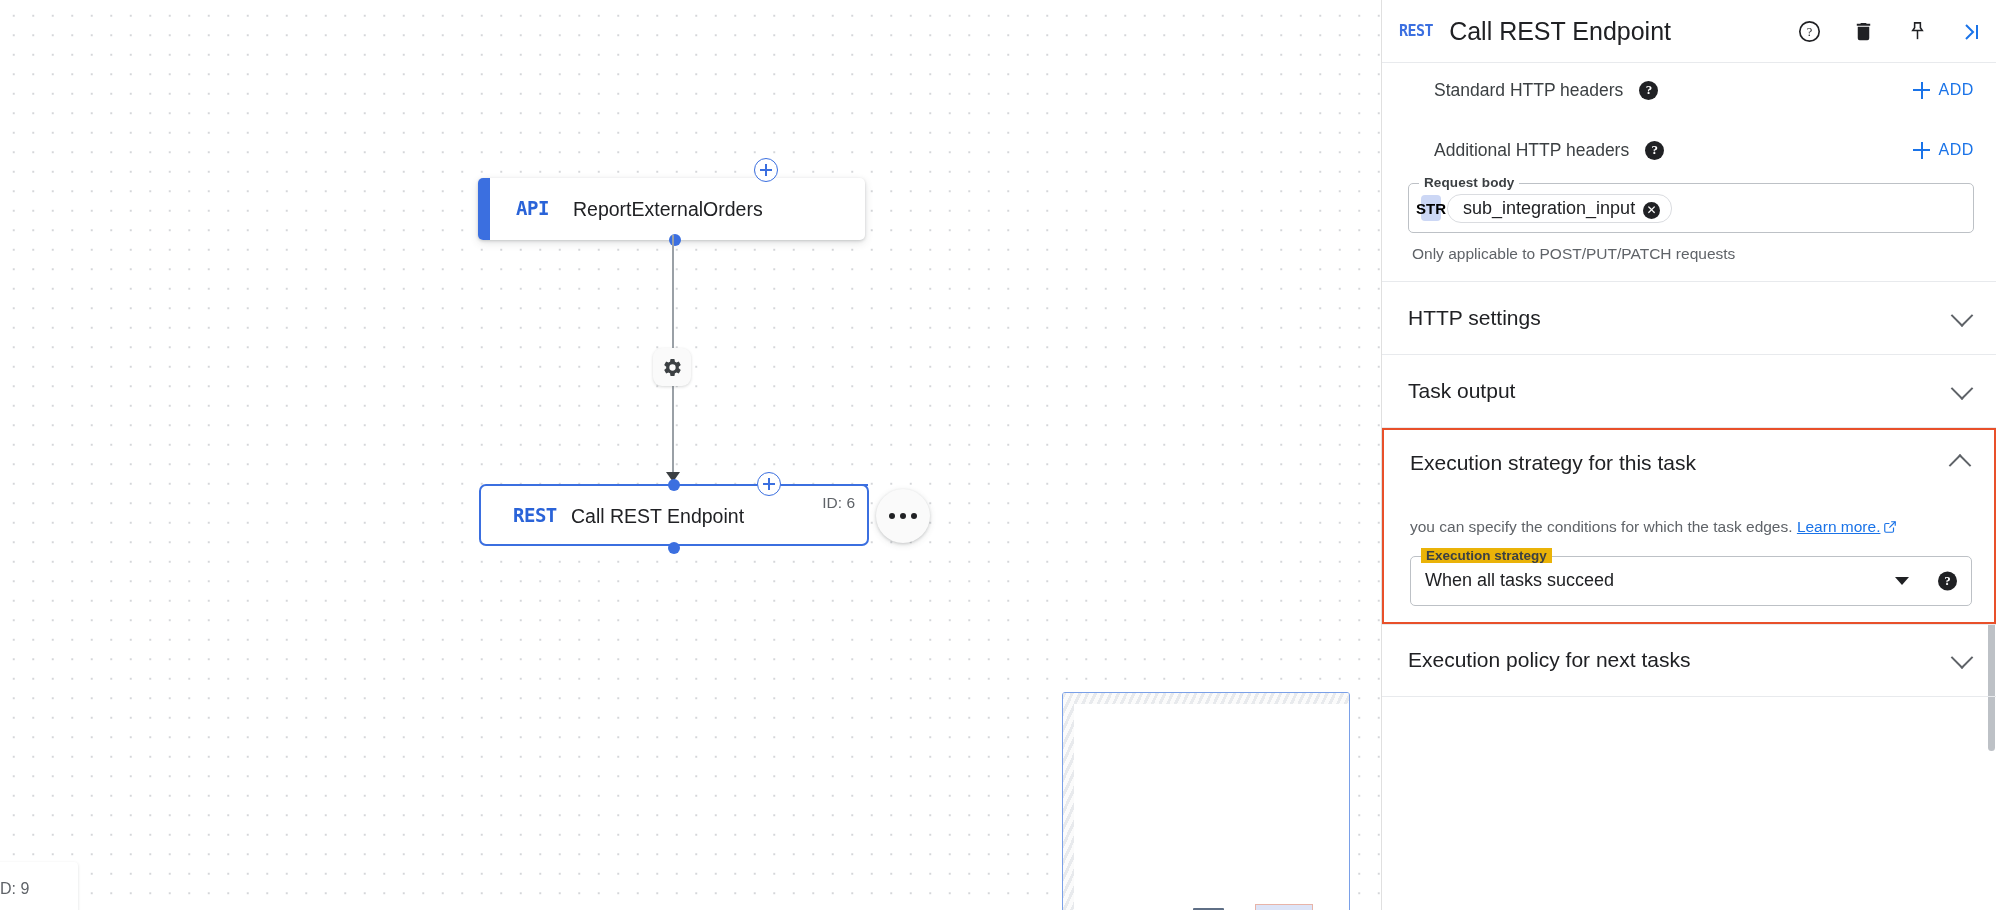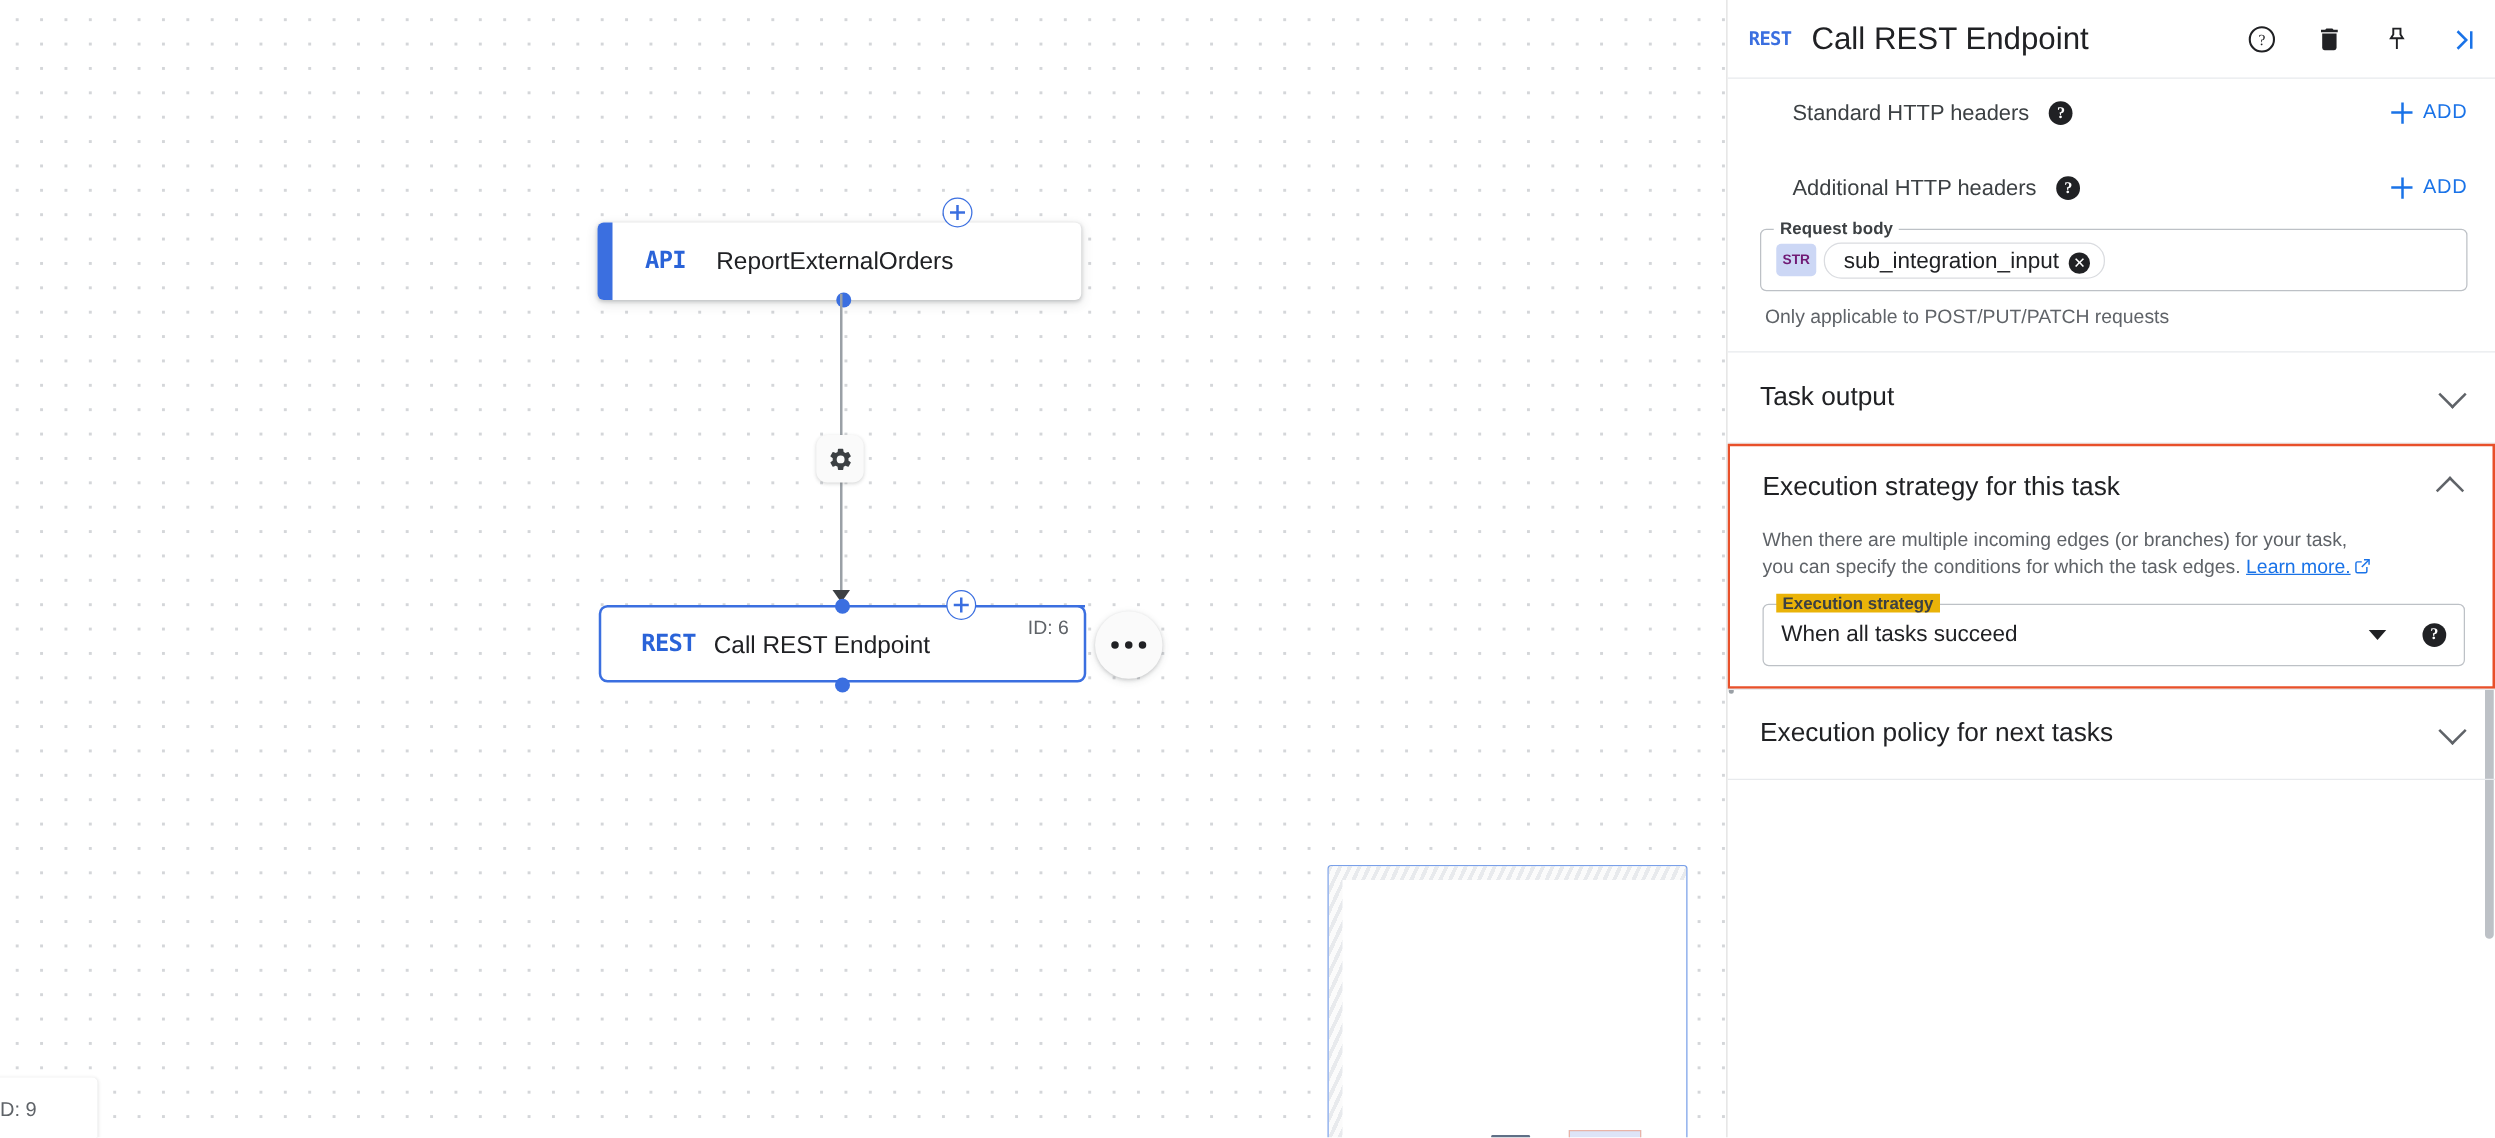--- a/index.html
+++ b/index.html
@@ -253,23 +253,23 @@
     display: flex; align-items: center;
     padding: 0 12px;
   }
   .field > .legend {
     position: absolute; left: 10px; top: -9px;
     background: #fff; padding: 0 5px;
     font-size: 13.5px; font-weight: bold; color: #3c4043;
     letter-spacing: 0.1px;
   }
   .str-chip {
-    width: 32px; height: 26px; border-radius: 4px;
-    background: #ccd7f5; color: #701a75;
-    font-size: 11px; font-weight: bold;
+    width: 20px; height: 26px; border-radius: 4px;
+    background: #ccd7f5; color: #000000;
+    font-size: 15px; font-weight: bold;
     display: flex; align-items: center; justify-content: center;
     margin-right: 6px;
   }
   .var-chip {
     display: inline-flex; align-items: flex-end; gap: 8px;
     border: 1.2px solid #dadce0; border-radius: 14px;
     padding: 3px 11px 3px 15px;
     background: #fff;
   }
   .var-chip .vtxt { font-size: 18px; color: #202124; }
@@ -475,33 +475,37 @@
         <span class="str-chip">STR</span>
         <span class="var-chip">
           <span class="vtxt">sub_integration_input</span>
           <span class="x-circle">✕</span>
         </span>
       </div>
       <div class="helper">Only applicable to POST/PUT/PATCH requests</div>
 
       <div class="divider"></div>
 
+      <div class="section-head">
+        <span class="stitle">HTTP settings</span>
+        <span class="chev down"></span>
+      </div>
 
       <div class="section-head">
         <span class="stitle">Task output</span>
         <span class="chev down"></span>
       </div>
 
       <div class="highlight-box">
         <div class="hl-head">
           <span class="stitle">Execution strategy for this task</span>
           <span class="chev up"></span>
         </div>
         <div class="hl-desc">
-          <span>When there are multiple incoming edges (or branches) for your task,</span><br>
+          <br>
           <span>you can specify the conditions for which the task edges.</span>
           <a href="#">Learn more.</a><span class="ext-ico"><svg width="14" height="14" viewBox="0 0 24 24">
                 <path fill="none" stroke="#1a73e8" stroke-width="2" d="M18 13v6a2 2 0 0 1-2 2H5a2 2 0 0 1-2-2V8a2 2 0 0 1 2-2h6"></path>
                 <polyline points="14,3 21,3 21,10" fill="none" stroke="#1a73e8" stroke-width="2"></polyline>
                 <line x1="11" y1="13" x2="21" y2="3" stroke="#1a73e8" stroke-width="2"></line>
               </svg></span>
         </div>
         <div class="select-field">
           <span class="legend">Execution strategy</span>
           <span class="sval">When all tasks succeed</span>

